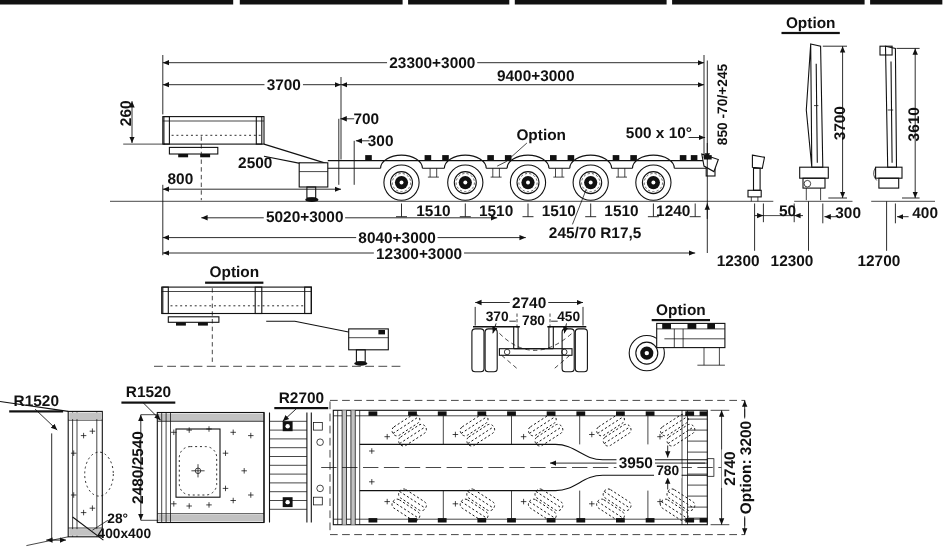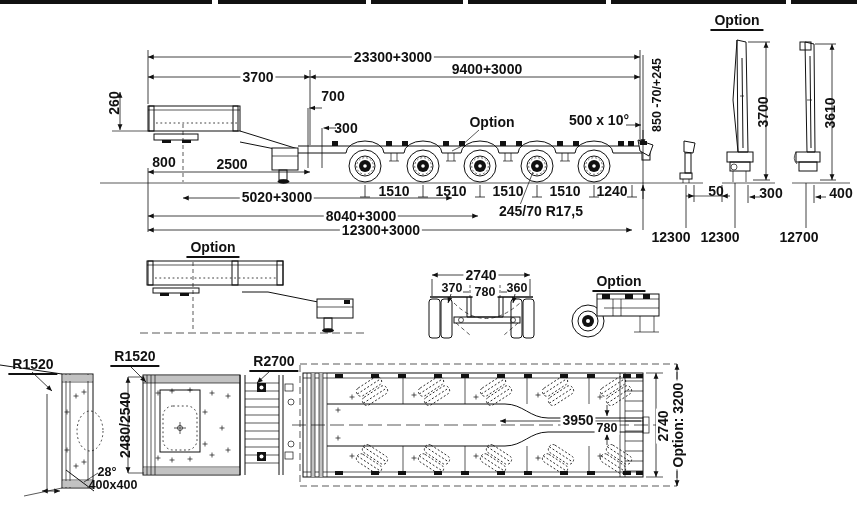--- a/index.html
+++ b/index.html
@@ -329,27 +329,27 @@
     <path class="tn" d="M646,373 H663 M646,477 H663"></path>
     <line x1="656" y1="373" x2="656" y2="477" marker-start="url(#a)" marker-end="url(#a)"></line>
     <line x1="677" y1="364" x2="677" y2="486" marker-start="url(#a)" marker-end="url(#a)"></line>
   </g>
 </svg>
 
 <div class="lbl bg" style="left:393px;top:57px">23300+3000</div>
 <div class="lbl bg" style="left:258px;top:77px">3700</div>
 <div class="lbl bg" style="left:487px;top:69px">9400+3000</div>
 <div class="lbl rot" style="left:114px;top:103px">260</div>
-<div class="lbl" style="left:333px;top:96px">700</div>
+<div class="lbl" style="left:333px;top:108px">700</div>
 <div class="lbl" style="left:346px;top:128px">300</div>
 <div class="lbl" style="left:492px;top:122px">Option</div>
 <div class="lbl" style="left:599px;top:120px">500 x 10°</div>
 <div class="lbl rot sm" style="left:657px;top:95px">850 -70/+245</div>
 <div class="lbl" style="left:164px;top:162px">800</div>
-<div class="lbl" style="left:232px;top:164px">2500</div>
+<div class="lbl" style="left:232px;top:148px">2500</div>
 <div class="lbl bg" style="left:277px;top:197px">5020+3000</div>
 <div class="lbl" style="left:394px;top:191px">1510</div>
 <div class="lbl" style="left:451px;top:191px">1510</div>
 <div class="lbl" style="left:508px;top:191px">1510</div>
 <div class="lbl" style="left:565px;top:191px">1510</div>
 <div class="lbl" style="left:612px;top:191px">1240</div>
 <div class="lbl bg" style="left:361px;top:216px">8040+3000</div>
 <div class="lbl bg" style="left:541px;top:211px">245/70 R17,5</div>
 <div class="lbl bg" style="left:381px;top:230px">12300+3000</div>
 
@@ -361,21 +361,21 @@
 <div class="lbl" style="left:841px;top:193px">400</div>
 <div class="lbl" style="left:671px;top:237px">12300</div>
 <div class="lbl" style="left:720px;top:237px">12300</div>
 <div class="lbl" style="left:799px;top:237px">12700</div>
 
 <div class="lbl und" style="left:213px;top:249px">Option</div>
 
 <div class="lbl bg" style="left:481px;top:275px">2740</div>
 <div class="lbl sm" style="left:452px;top:288px">370</div>
 <div class="lbl sm bg" style="left:485px;top:292px">780</div>
-<div class="lbl sm" style="left:517px;top:288px">360</div>
+<div class="lbl sm" style="left:517px;top:288px">450</div>
 
 <div class="lbl und" style="left:619px;top:283px">Option</div>
 
 <div class="lbl und" style="left:33px;top:366px">R1520</div>
 <div class="lbl und" style="left:135px;top:358px">R1520</div>
 <div class="lbl und" style="left:274px;top:363px">R2700</div>
 <div class="lbl rot" style="left:125px;top:425px">2480/2540</div>
 <div class="lbl sm" style="left:107px;top:472px">28°</div>
 <div class="lbl sm" style="left:113px;top:485px">400x400</div>
 <div class="lbl bg" style="left:578px;top:420px">3950</div>

